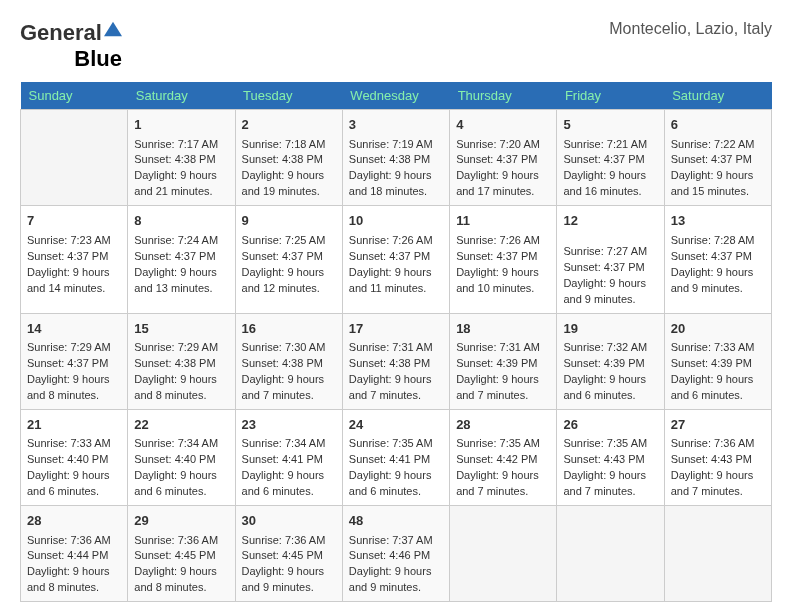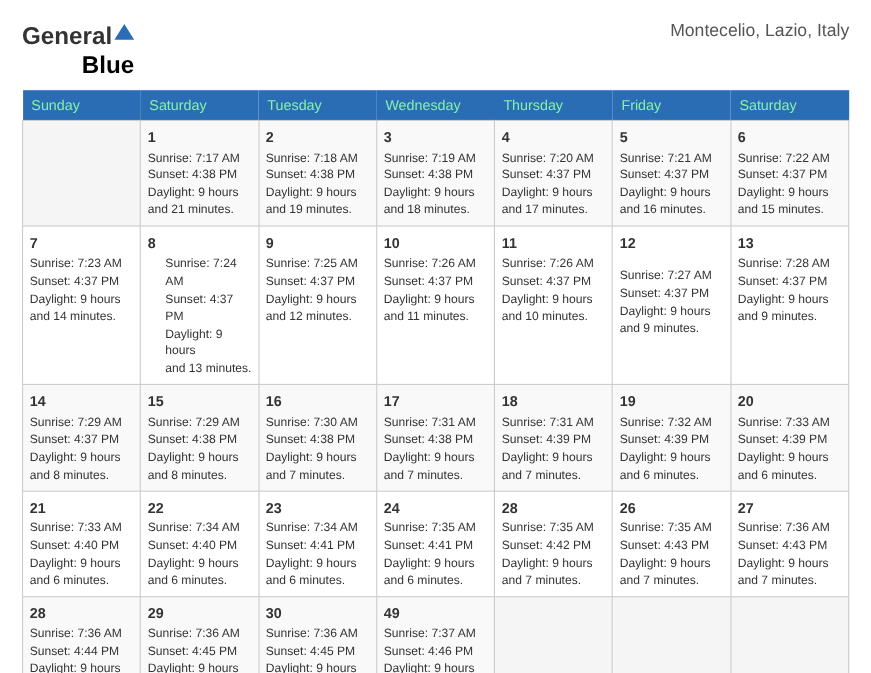--- a/index.html
+++ b/index.html
@@ -176,21 +176,21 @@
       <tr>
         <td>
           <span class="day-number">7</span>
           <div class="cell-content" style="white-space: pre-line;">Sunrise: 7:23 AM
 Sunset: 4:37 PM
 Daylight: 9 hours
 and 14 minutes.</div>
         </td>
         <td>
           <span class="day-number">8</span>
-          <div class="cell-content" style="white-space: pre-line; margin-left: 16px;">Sunrise: 7:24 AM
+          <div class="cell-content" style="white-space: pre-line;">Sunrise: 7:24 AM
 Sunset: 4:37 PM
 Daylight: 9 hours
 and 13 minutes.</div>
         </td>
         <td>
           <span class="day-number">9</span>
           <div class="cell-content" style="white-space: pre-line;">Sunrise: 7:25 AM
 Sunset: 4:37 PM
 Daylight: 9 hours
 and 12 minutes.</div>
@@ -342,21 +342,21 @@
 and 8 minutes.</div>
         </td>
         <td>
           <span class="day-number">30</span>
           <div class="cell-content" style="white-space: pre-line;">Sunrise: 7:36 AM
 Sunset: 4:45 PM
 Daylight: 9 hours
 and 9 minutes.</div>
         </td>
         <td>
-          <span class="day-number">49</span>
+          <span class="day-number">48</span>
           <div class="cell-content" style="white-space: pre-line;">Sunrise: 7:37 AM
 Sunset: 4:46 PM
 Daylight: 9 hours
 and 9 minutes.</div>
         </td>
         <td class="empty-cell"></td>
         <td class="empty-cell"></td>
         <td class="empty-cell"></td>
       </tr>
     </tbody>

